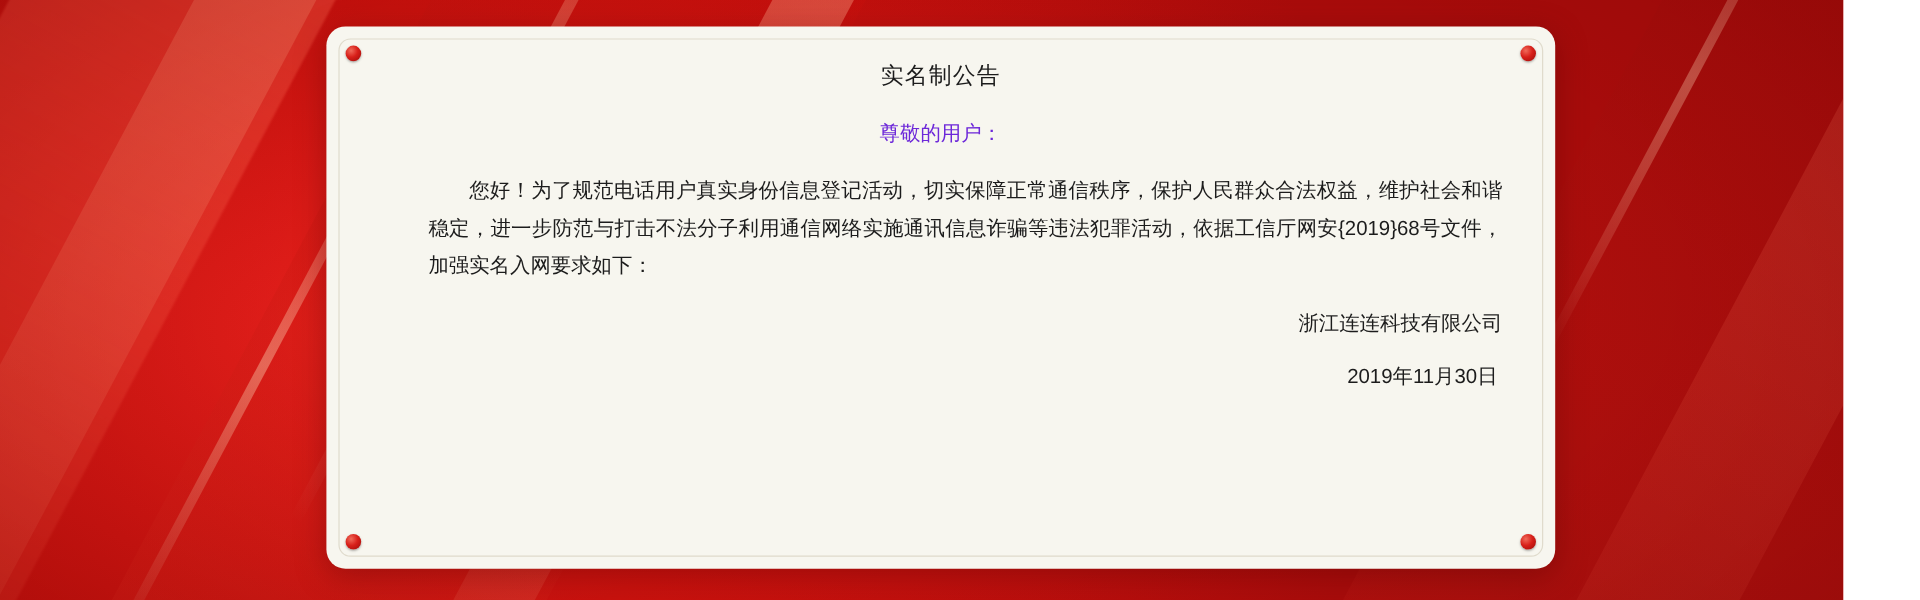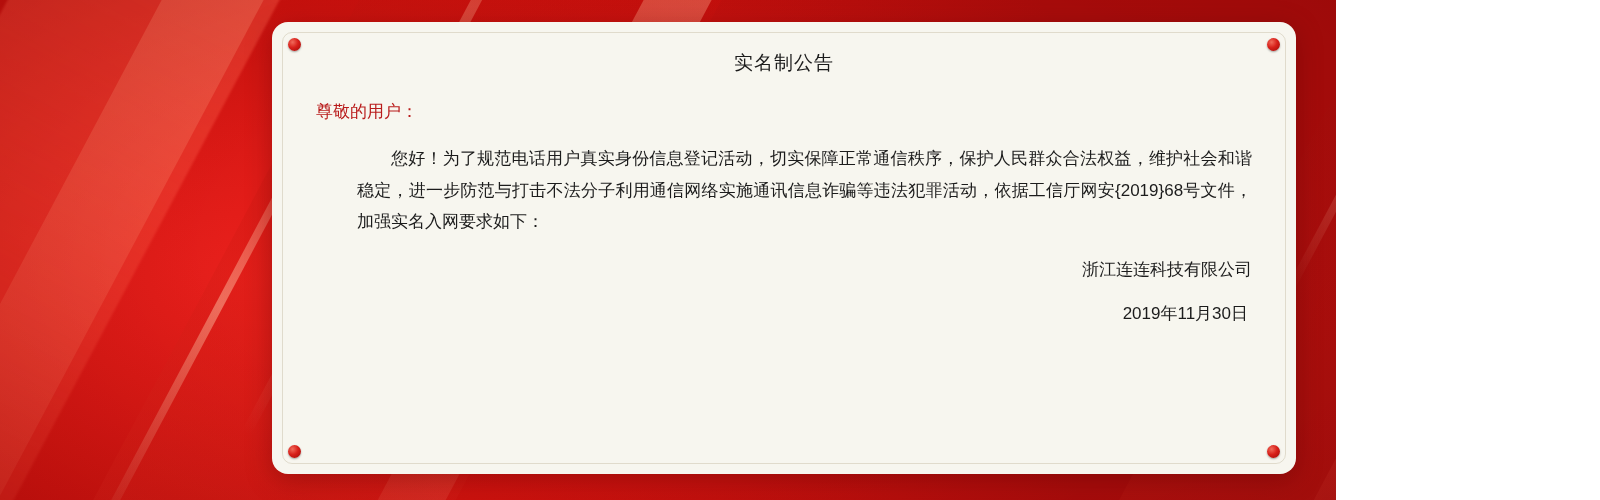--- a/index.html
+++ b/index.html
@@ -8,21 +8,21 @@
   }
   body {
     width: 1600px;
     height: 500px;
     overflow: hidden;
     font-family: "Liberation Sans", sans-serif;
   }
 
   .stage {
     position: relative;
-    width: 1336px;
+    width: 1536px;
     height: 500px;
     background: #c8100f;
     overflow: hidden;
   }
 
   
   .bg-base {
     position: absolute;
     inset: 0;
     background:
@@ -133,23 +133,24 @@
     text-align: center;
     font-size: 19px;
     color: #1c1c1c;
     letter-spacing: 1px;
     margin: 2px 0 22px 0;
     font-weight: 400;
   }
 
   .salutation {
     font-size: 17px;
-    color: #b91c1c;
+    color: #6d28d9;
     margin: 0 0 18px 0;
     line-height: 1.6;
+    text-align: center;
   }
 
   .para {
     font-size: 17px;
     color: #1c1c1c;
     line-height: 1.85;
     margin: 0 0 16px 0;
     text-align: justify;
     text-justify: inter-ideograph;
   }

